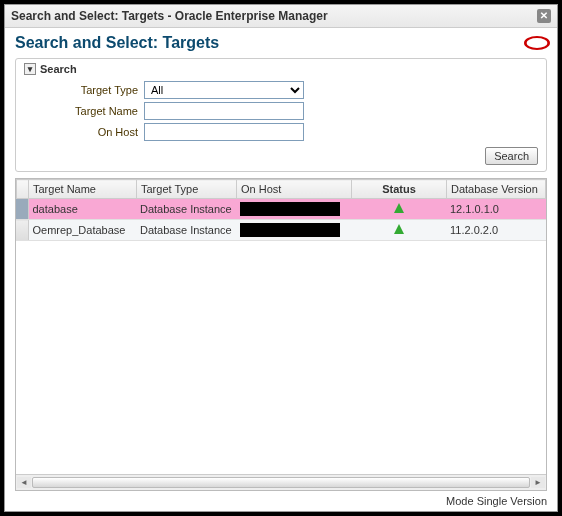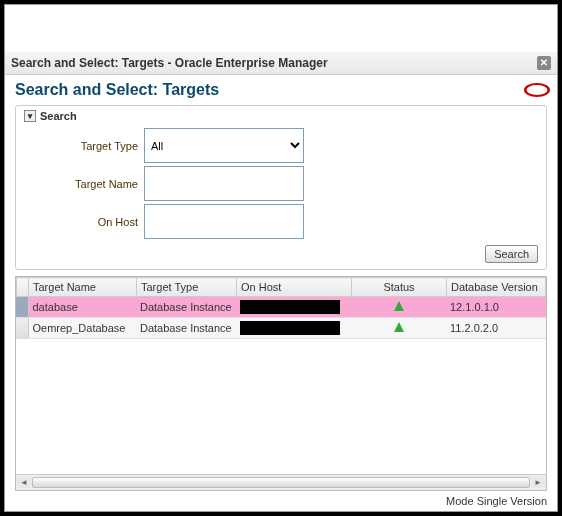--- a/index.html
+++ b/index.html
@@ -23,21 +23,20 @@
   .titlebar {
     background: linear-gradient(#f5f5f5,#e8e8e8);
     border-bottom: 1px solid #ccc;
     padding: 4px 6px;
     display: flex;
     align-items: center;
     justify-content: space-between;
     font-size: 12px;
     font-weight: bold;
     color: #333;
-    margin-top: 47px;
   }
   .close-x {
     width: 14px; height: 14px;
     background: #888;
     color: #fff;
     font-size: 10px;
     line-height: 14px;
     text-align: center;
     border-radius: 2px;
     cursor: pointer;
@@ -86,21 +85,21 @@
     align-items: center;
     margin: 3px 0;
   }
   .form-label {
     width: 120px;
     text-align: right;
     padding-right: 6px;
     color: #4a3500;
   }
   .form-select, .form-input {
-    height: 35px;
+    height: 18px;
     border: 1px solid #7f9db9;
     font-size: 11px;
     padding: 0 2px;
     background: #fff;
   }
   .form-select { width: 160px; }
   .form-input { width: 160px; }
   .cfg-text {
     color: #336699;
   }
@@ -199,21 +198,21 @@
     border-left: 5px solid transparent;
     border-right: 5px solid transparent;
     border-bottom: 10px solid #3a3;
     display: inline-block;
   }
   .col-sel { width: 12px; }
   .col-name { width: 108px; }
   .col-type { width: 100px; }
   .col-host { width: 115px; }
   .col-status { width: 95px; text-align: center;}
-  .grid th.col-status { text-align: center; }
+  .grid th.col-status { text-align: center; font-weight: bold; }
   .col-ver { width: auto; }
   .grid-body {
     flex: 1;
     overflow: hidden;
     background: #fff;
   }
   .hscroll {
     height: 16px;
     background: #eee;
     border-top: 1px solid #ccc;

